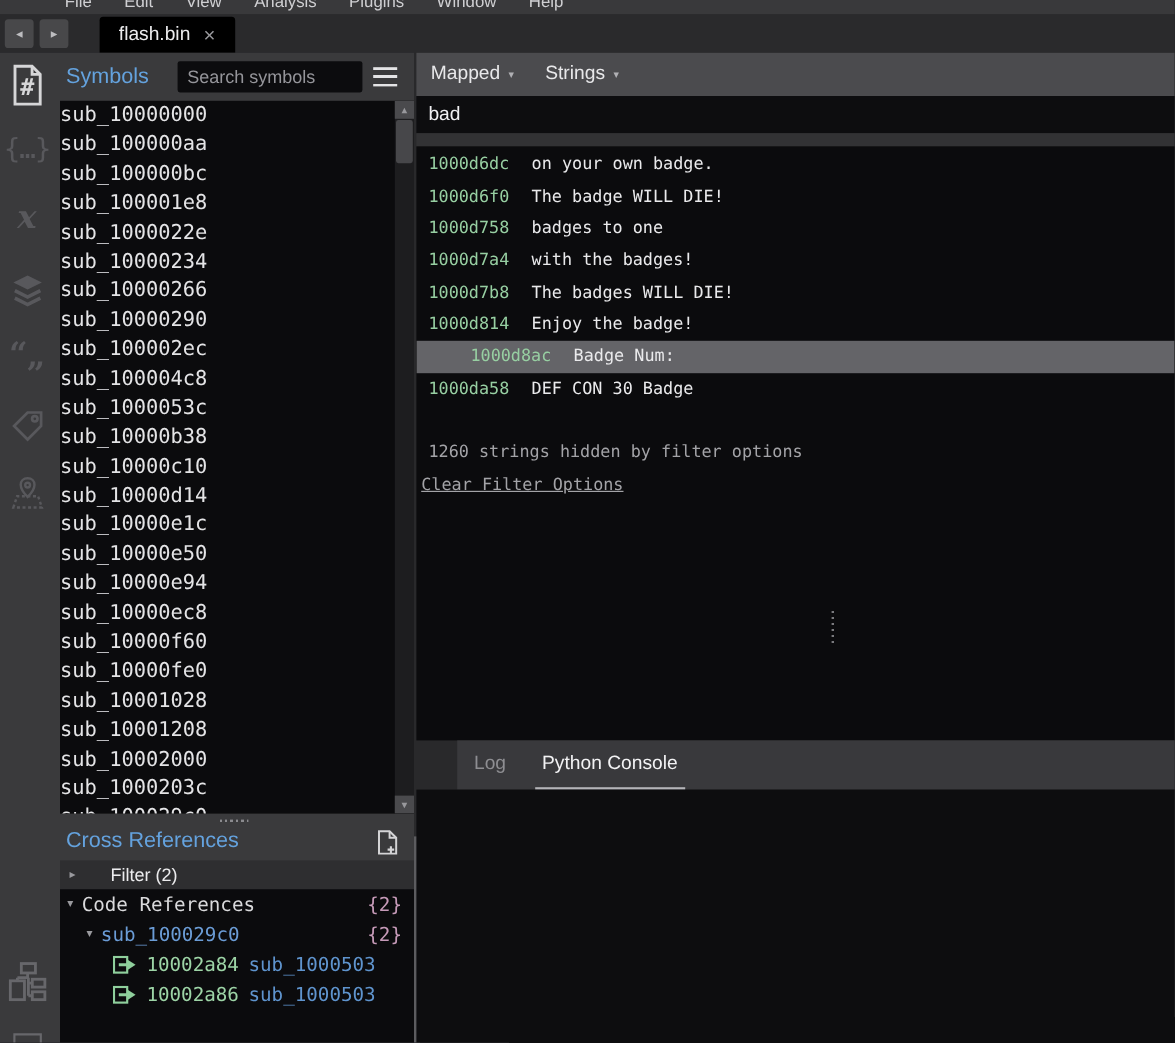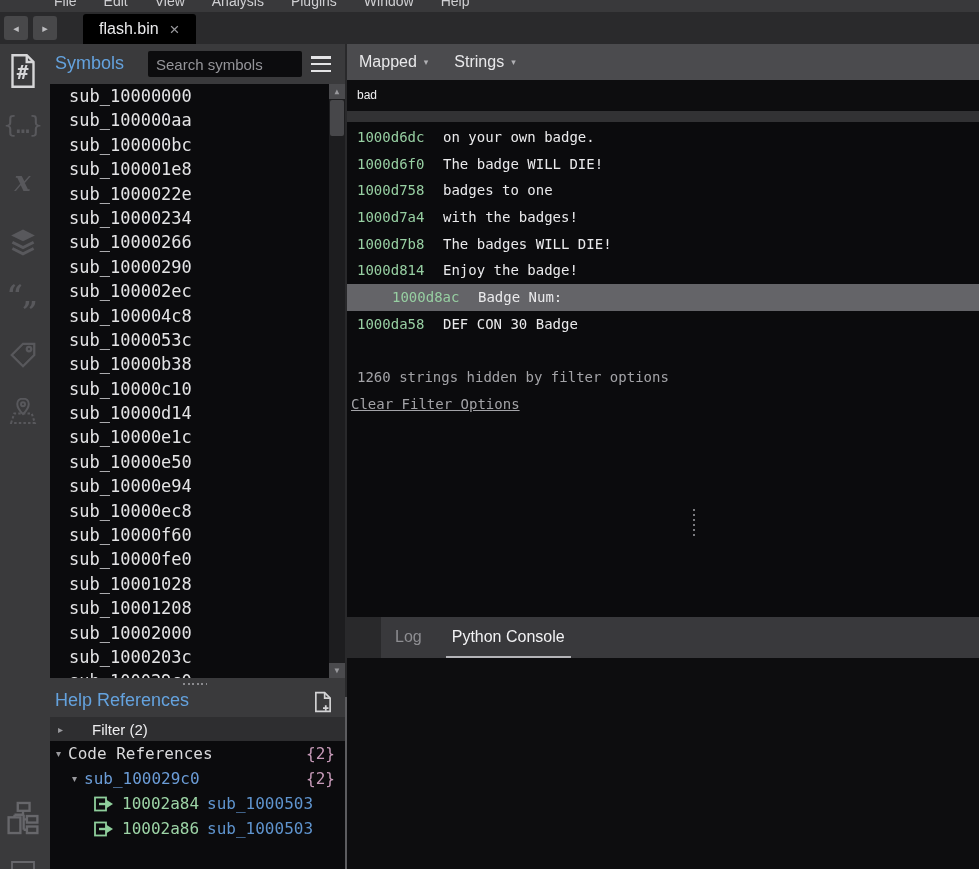--- a/index.html
+++ b/index.html
@@ -36,21 +36,21 @@
   .symbols-header{position:absolute;left:0;top:0;width:300px;height:40px;}
   .symbols-header .panel-title{position:absolute;left:10px;top:9px;}
   .search-input{position:absolute;left:103px;top:7px;width:138px;height:26px;background:#0c0c0e;border:none;
                 border-radius:2px;color:#e8e8e8;font-size:15px;padding:0 8px;font-family:"Liberation Sans",sans-serif;}
   .search-input::placeholder{color:#95959a;}
   .hamburger{position:absolute;left:266px;top:12px;width:20px;height:16px;
              background:repeating-linear-gradient(#e4e4e6 0 2.6px,transparent 2.6px 6.8px);}
 
   .symbols-list{position:absolute;left:5px;top:40px;width:295px;height:594px;background:#0b0b0d;overflow:hidden;
                 font-family:"DejaVu Sans Mono",monospace;font-size:17px;color:#e4e4e6;}
-  .sym-row{height:24.4px;line-height:24.4px;padding-left:19px;white-space:nowrap;}
+  .sym-row{height:24.4px;line-height:24.4px;padding-left:0;white-space:nowrap;}
   .sym-scroll{position:absolute;right:0;top:0;width:16px;height:100%;background:#1d1d1f;}
   .scroll-btn{position:absolute;left:0;width:16px;height:15px;background:#4a4a4d;color:#98989c;font-size:8px;
               display:flex;align-items:center;justify-content:center;}
   .scroll-btn.up{top:0;} .scroll-btn.down{bottom:0;}
   .scroll-thumb{position:absolute;left:1px;top:16px;width:14px;height:36px;background:#47474a;border-radius:2px;}
 
   .splitter-h{position:absolute;left:0;top:634px;width:300px;height:12px;display:flex;align-items:center;justify-content:center;}
   .splitter-h .dots{width:24px;height:2px;background:repeating-linear-gradient(90deg,#8a8a8e 0 2px,transparent 2px 4.5px);}
 
   .xrefs-header{position:absolute;left:0;top:644px;width:300px;height:28px;}
@@ -73,21 +73,21 @@
   .xr-addr{color:#9dd4a6;} .xr-sym{color:#5f94ce;}
   .xr-scrollbar{position:absolute;left:345px;top:697px;width:5px;height:172px;background:#5c5c5f;}
 
   
   .main-panel{position:absolute;left:347px;top:44px;width:632px;height:825px;}
   .view-header{position:absolute;left:0;top:0;width:632px;height:36px;background:#4b4b4e;
                display:flex;align-items:center;gap:26px;padding-left:12px;box-sizing:border-box;}
   .selector{display:flex;align-items:center;gap:7px;color:#e8e8ea;font-size:16px;}
   .selector .dd{color:#b0b0b4;font-size:9px;}
   .filter-row{position:absolute;left:0;top:36px;width:632px;height:31px;background:#0d0d0f;color:#f0f0f2;
-              font-size:12px;line-height:31px;padding-left:10px;box-sizing:border-box;}
+              font-size:16px;line-height:31px;padding-left:10px;box-sizing:border-box;}
   .sepstrip{position:absolute;left:0;top:67px;width:632px;height:11px;background:#323234;}
 
   .strings-area{position:absolute;left:0;top:78px;width:632px;height:495px;background:#0b0b0d;overflow:hidden;
                 font-family:"DejaVu Sans Mono",monospace;font-size:14px;padding-top:2px;box-sizing:border-box;}
   .str-row{height:26.7px;line-height:26.7px;padding-left:10px;white-space:nowrap;}
   .str-row.selected{background:#646468;padding-left:45px;}
   .addr{color:#97cfa2;display:inline-block;width:86px;}
   .stext{color:#eaeaec;}
   .hidden-note{height:26.7px;line-height:26.7px;padding-left:10px;color:#a3a3a7;white-space:nowrap;}
   .clear-link{display:inline-block;margin-left:4px;line-height:26.7px;color:#a3a3a7;text-decoration:underline;cursor:pointer;}
@@ -230,21 +230,21 @@
         <div class="scroll-thumb"></div>
         <div class="scroll-btn down">▼</div>
       </div>
     </div>
 
     <div class="splitter-h">
         <div class="dots"></div>
       </div>
 
     <div class="xrefs-header">
-      <span class="panel-title">Help References</span>
+      <span class="panel-title">Cross References</span>
       <span class="newdoc-icon">
         <svg width="20" height="22" viewBox="0 0 18 20" fill="none" stroke="#d4d4d6" stroke-width="1.5">
           <path d="M2.5 1.5 h8 l5 5 v12 h-13 z"></path>
             <path d="M10.5 1.5 v5 h5"></path>
           <path d="M11.5 13 v5 M9 15.5 h5" stroke-width="1.6"></path>
         </svg>
       </span>
     </div>
 
     <div class="xrefs-filter">

